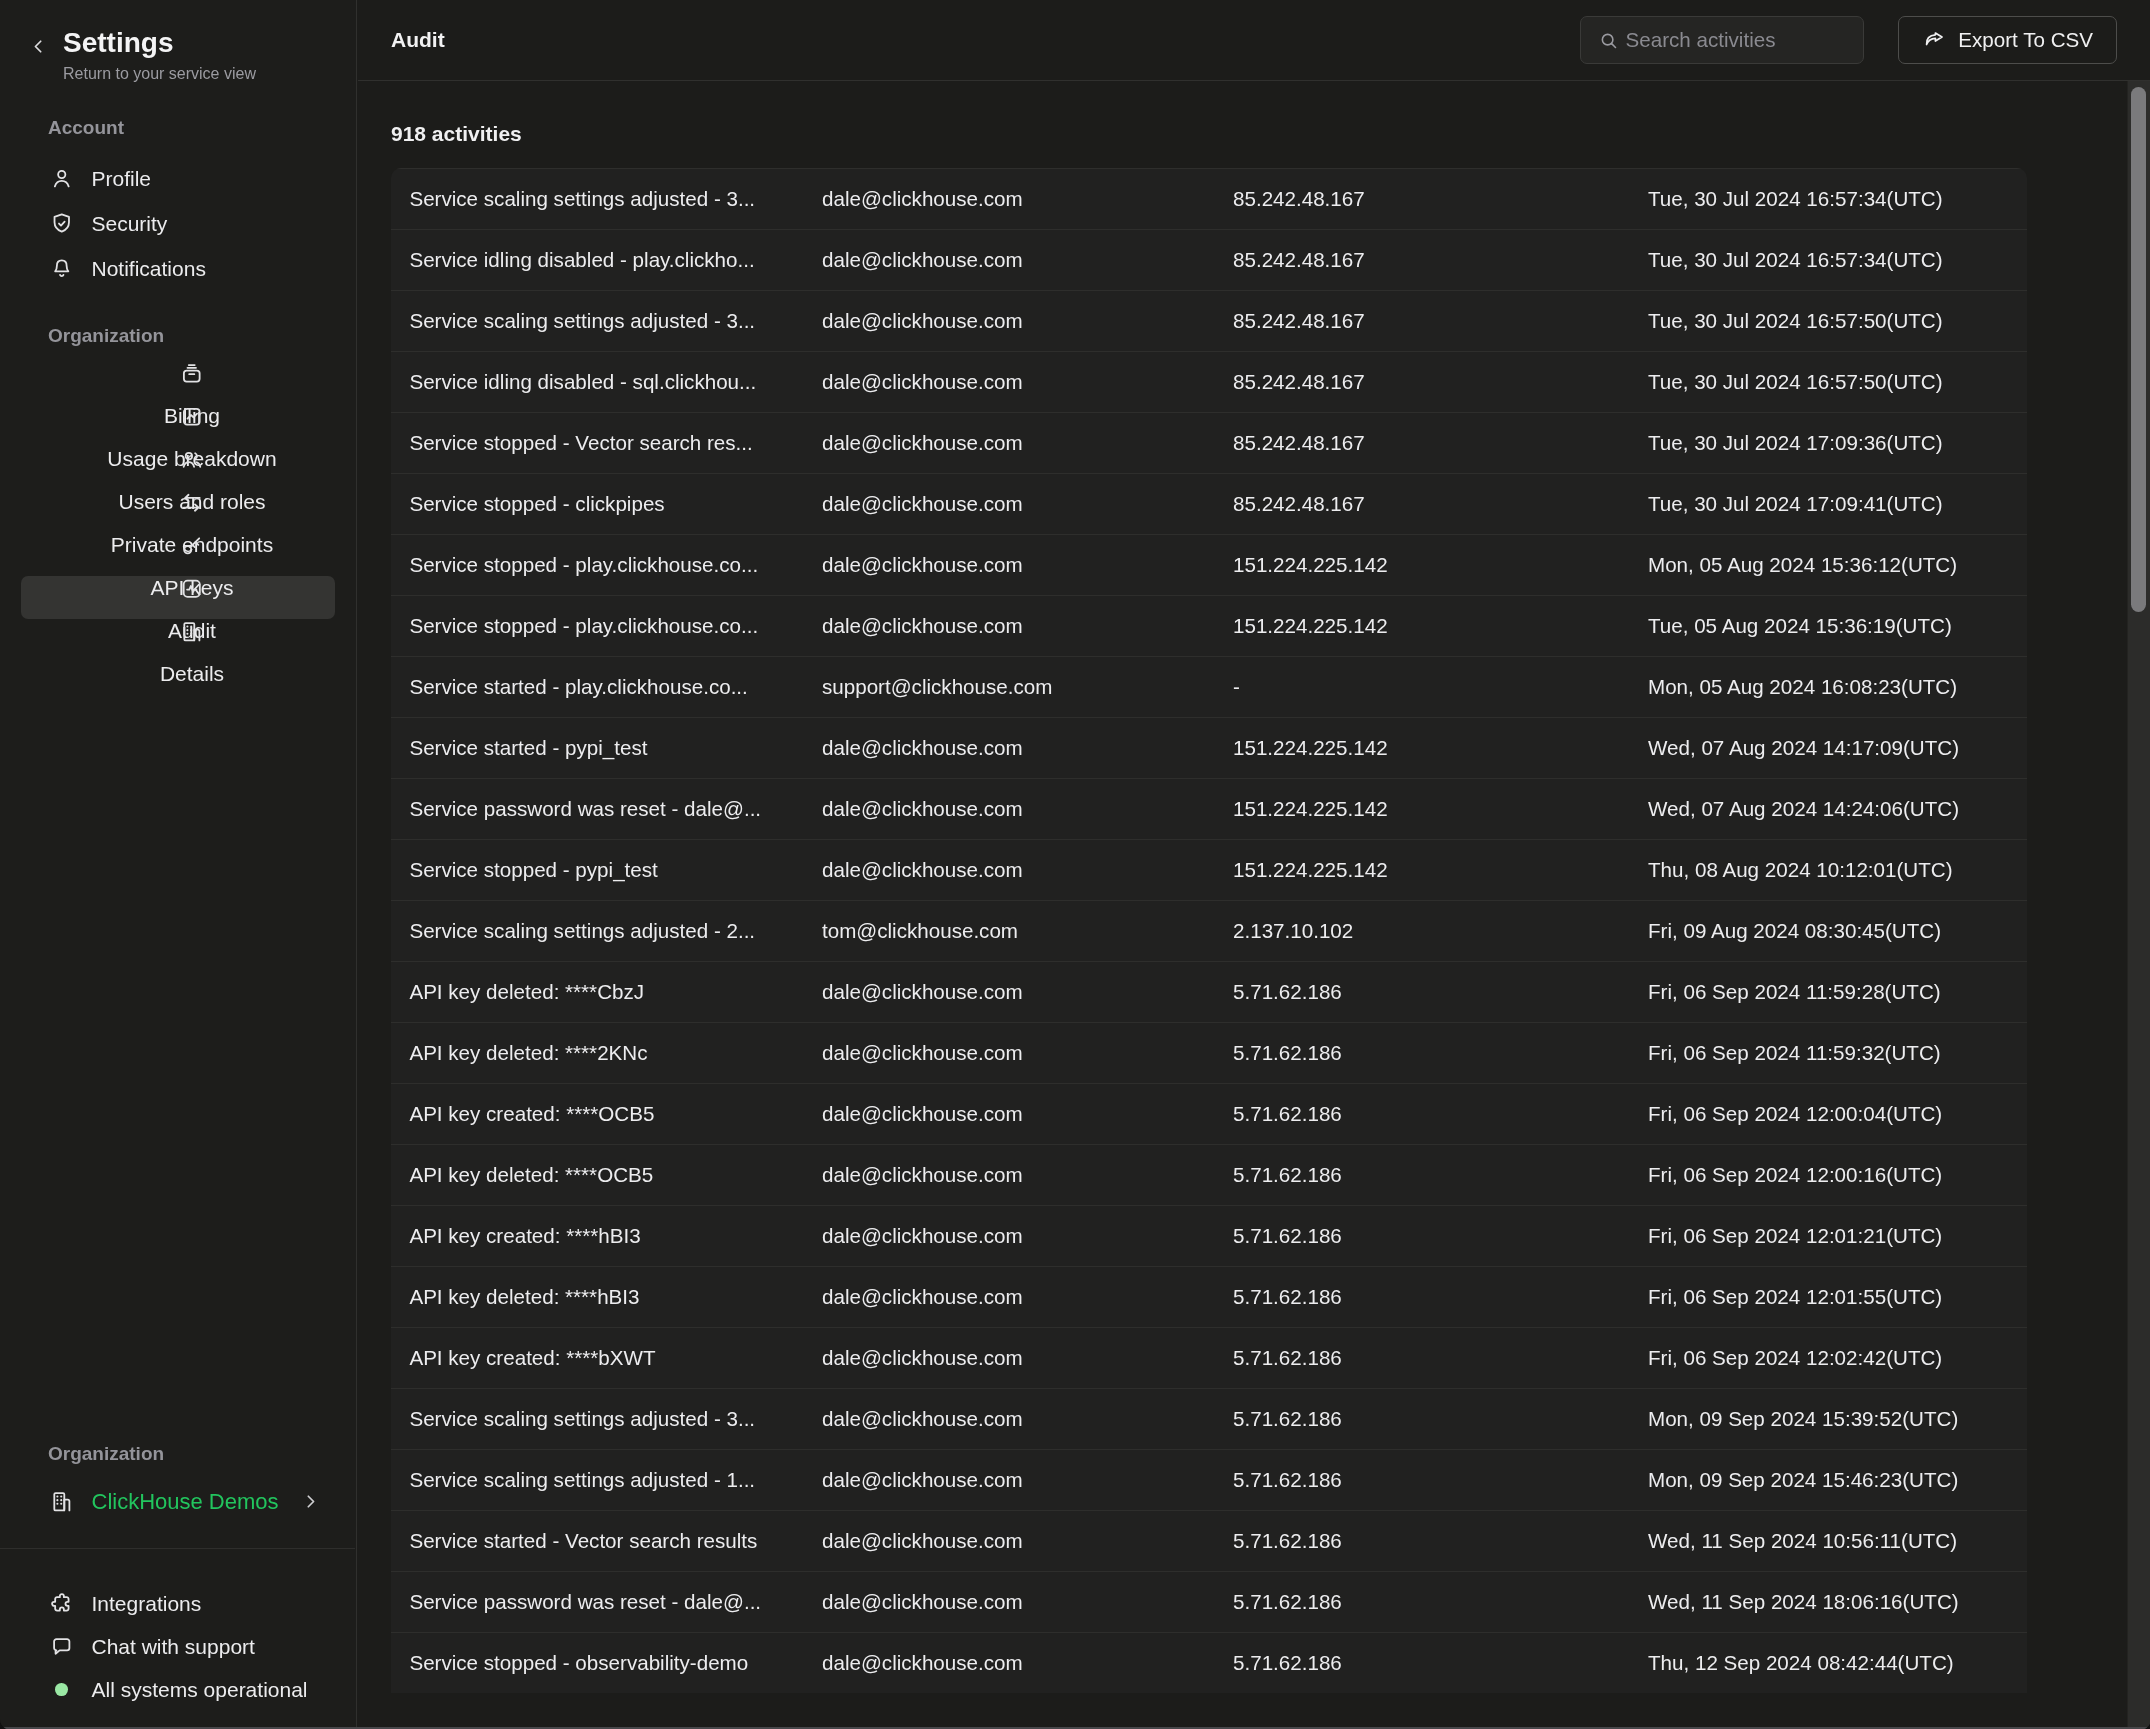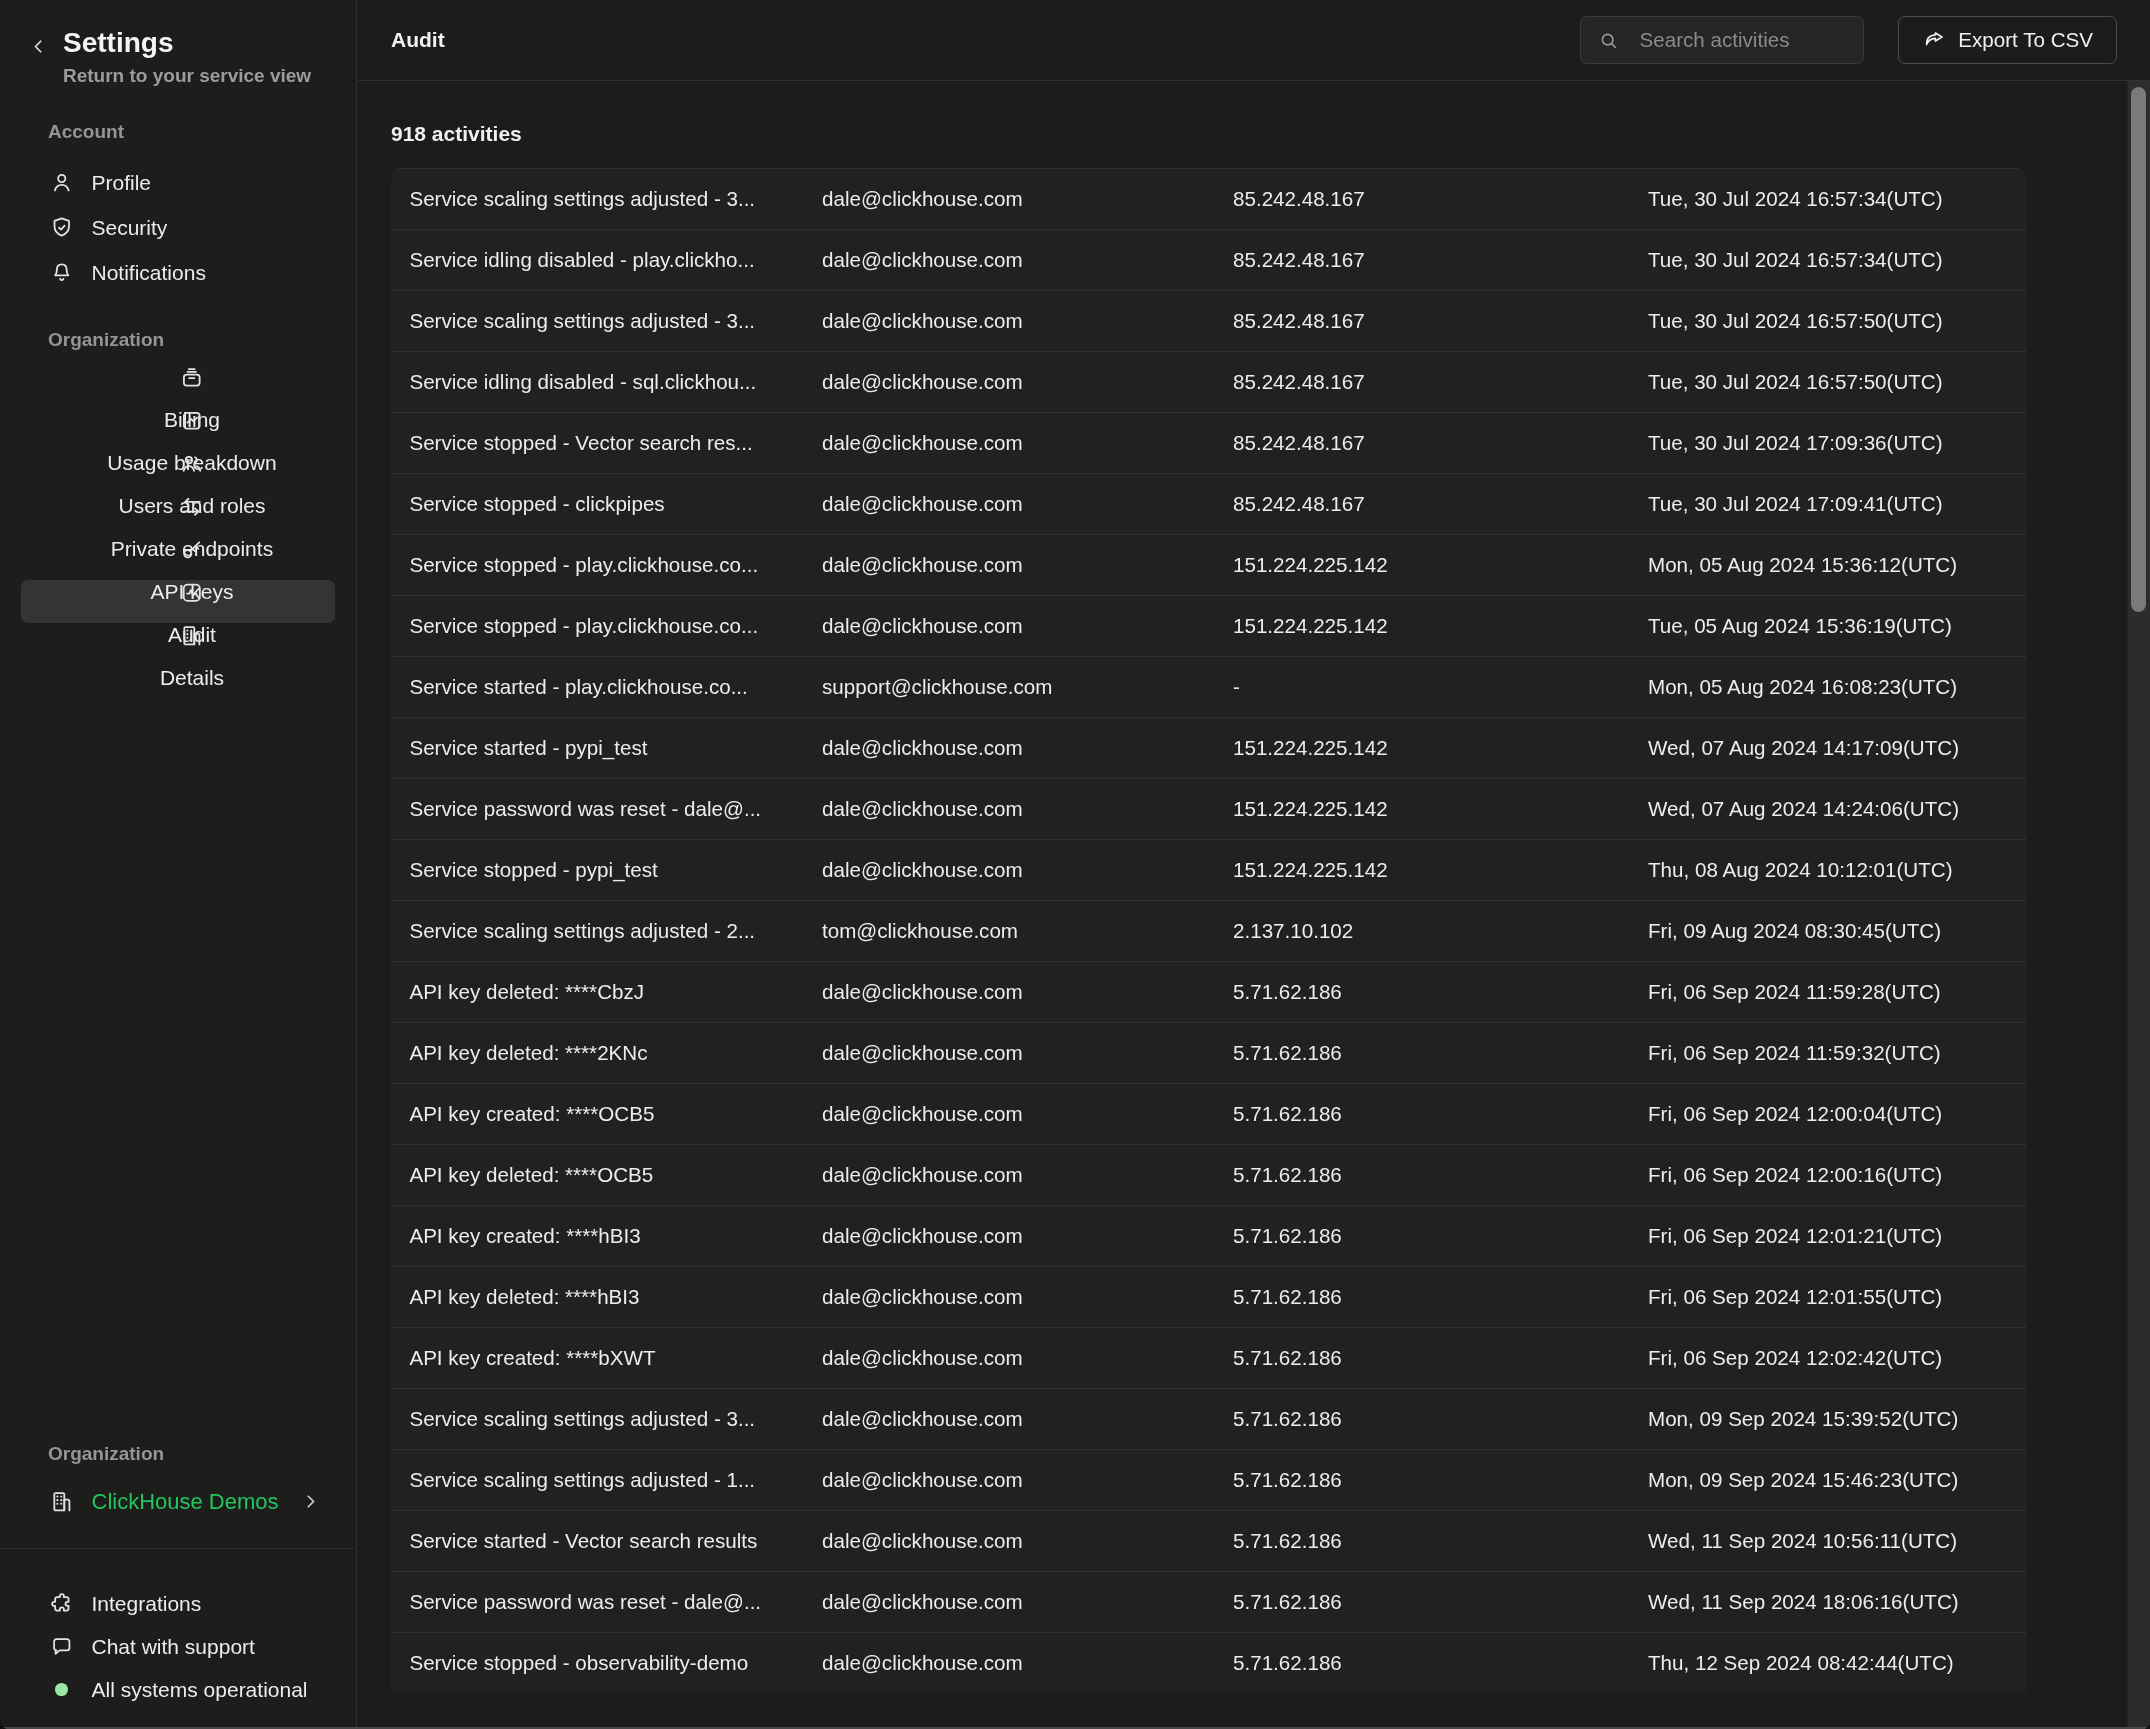--- a/index.html
+++ b/index.html
@@ -8,21 +8,21 @@
     background:#1c1c1a;color:#ededee;
     font-family:"Liberation Sans","DejaVu Sans",sans-serif;
     border-radius:0 0 11.3px 11.3px;
   }
   
   .sidebar{position:absolute;left:0;top:0;width:357px;height:100%;background:#1d1d1b;border-right:1.4px solid #30302e;box-sizing:border-box;}
   .sb-header{padding:25.5px 0 0 28px;display:flex;gap:14px;align-items:flex-start;}
   .back-btn{margin-top:10px;width:21px;height:21px;color:#dcdcde;cursor:pointer;flex:0 0 auto;}
   .back-btn svg{width:21px;height:21px;}
   .sb-title{font-size:28px;font-weight:700;color:#f4f4f5;line-height:34px;margin:0;}
-  .sb-subtitle{font-size:19px;color:#9b9ba1;margin-top:5.7px;font-weight:bold;}
+  .sb-subtitle{font-size:16px;color:#9b9ba1;margin-top:5.7px;}
   .section-label{font-size:19px;font-weight:600;color:#94949a;padding-left:48px;margin-top:33px;height:23px;line-height:23px;}
   .sb-items{margin-top:17px;}
   .sb-items.s1{margin-top:14px;}
   .sb-item{display:flex;align-items:center;gap:17px;margin:0 21px;padding-left:28px;border-radius:7px;font-size:21px;color:#ececee;cursor:pointer;}
   .sb-items.s0 .sb-item{height:45px;}
   .sb-items.s1 .sb-item{height:43px;flex-direction:column;}
   .sb-item.selected{background:#343432;}
   .sb-icon{width:25.5px;height:25.5px;flex:0 0 auto;color:#e2e2e4;display:inline-flex;}
   .sb-icon svg{width:25.5px;height:25.5px;}
   .sb-bottom{position:absolute;left:0;top:0;width:100%;}
@@ -31,21 +31,21 @@
   .demos-chevron{margin-left:auto;margin-right:14px;width:21px;height:21px;color:#cfcfd2;}
   .demos-chevron svg{width:21px;height:21px;}
   .sb-divider{position:absolute;left:0;top:1548px;width:355px;height:1.4px;background:#2e2e2c;}
   .sb-footer{position:absolute;left:0;top:1582px;width:100%;}
   .sb-footer .sb-item{height:43px;}
   .status-dot{width:12.8px;height:12.8px;border-radius:50%;margin:6.4px;flex:0 0 auto;}
   
   .main{position:absolute;left:358px;top:0;right:0;bottom:0;}
   .topbar{height:80px;border-bottom:1.4px solid #30302e;display:flex;align-items:center;padding:0 34px 0 33px;box-sizing:content-box;}
   .page-title{font-size:21px;font-weight:700;color:#f2f2f3;margin:0;}
-  .search{margin-left:auto;width:284px;height:48px;background:#252523;border:1.4px solid #3a3a38;border-radius:7px;display:flex;align-items:center;gap:19px;padding:0 12.8px 0 17px;box-sizing:border-box;}
+  .search{margin-left:auto;width:284px;height:48px;background:#252523;border:1.4px solid #3a3a38;border-radius:7px;display:flex;align-items:center;gap:5px;padding:0 12.8px 0 17px;box-sizing:border-box;}
   .search-icon{width:21px;height:21px;color:#9a9aa0;flex:0 0 auto;}
   .search-icon svg{width:21px;height:21px;}
   .search input{flex:1;min-width:0;background:transparent;border:none;outline:none;color:#e8e8ea;font-size:20.6px;font-family:inherit;}
   .search input::placeholder{color:#8a8a90;}
   .export-btn{margin-left:34px;height:48px;padding:12px 23px;background:transparent;border:1.4px solid #4d4d4b;border-radius:7px;color:#f0f0f1;font-size:20.6px;font-weight:500;font-family:inherit;display:flex;align-items:center;gap:12.8px;cursor:pointer;}
   .export-icon{width:24px;height:24px;color:#f0f0f1;flex:0 0 auto;}
   .export-icon svg{width:24px;height:24px;}
   .content{padding-left:33px;}
   .count{margin-top:40px;height:25.5px;line-height:25.5px;font-size:21px;font-weight:600;color:#f0f0f1;}
   .table{margin-top:21px;width:1636px;border-radius:10px 10px 0 0;overflow:hidden;background:#212120;}

